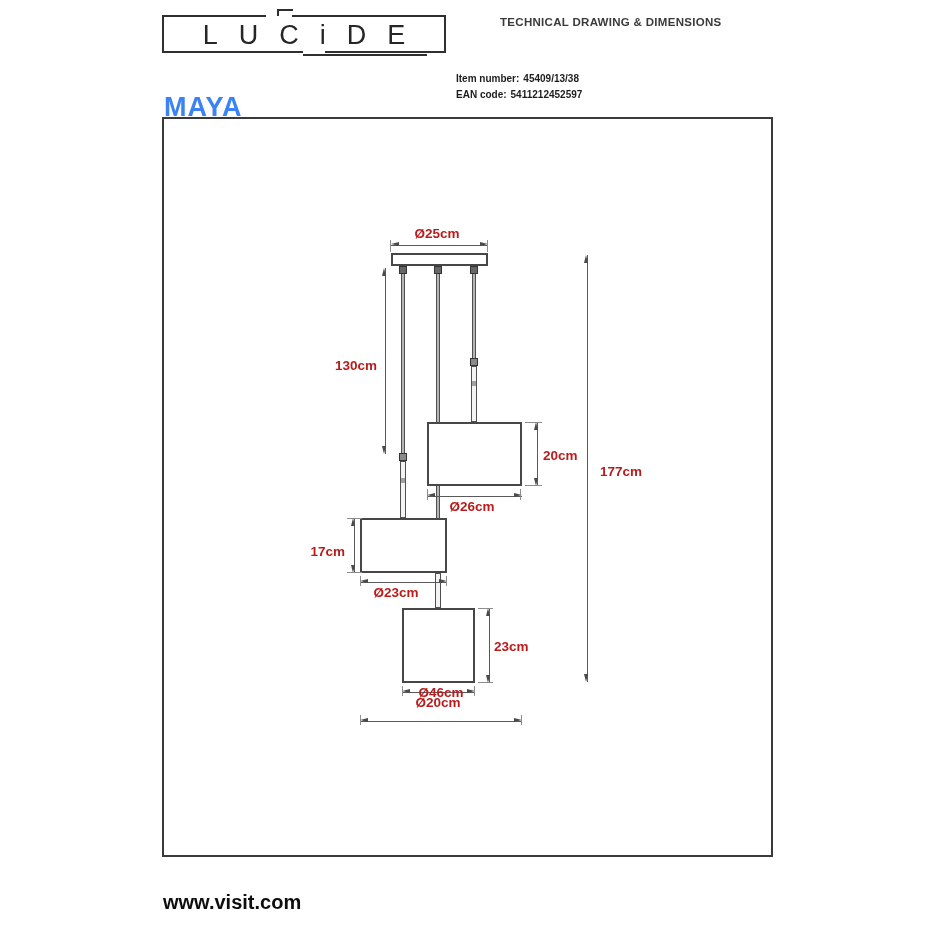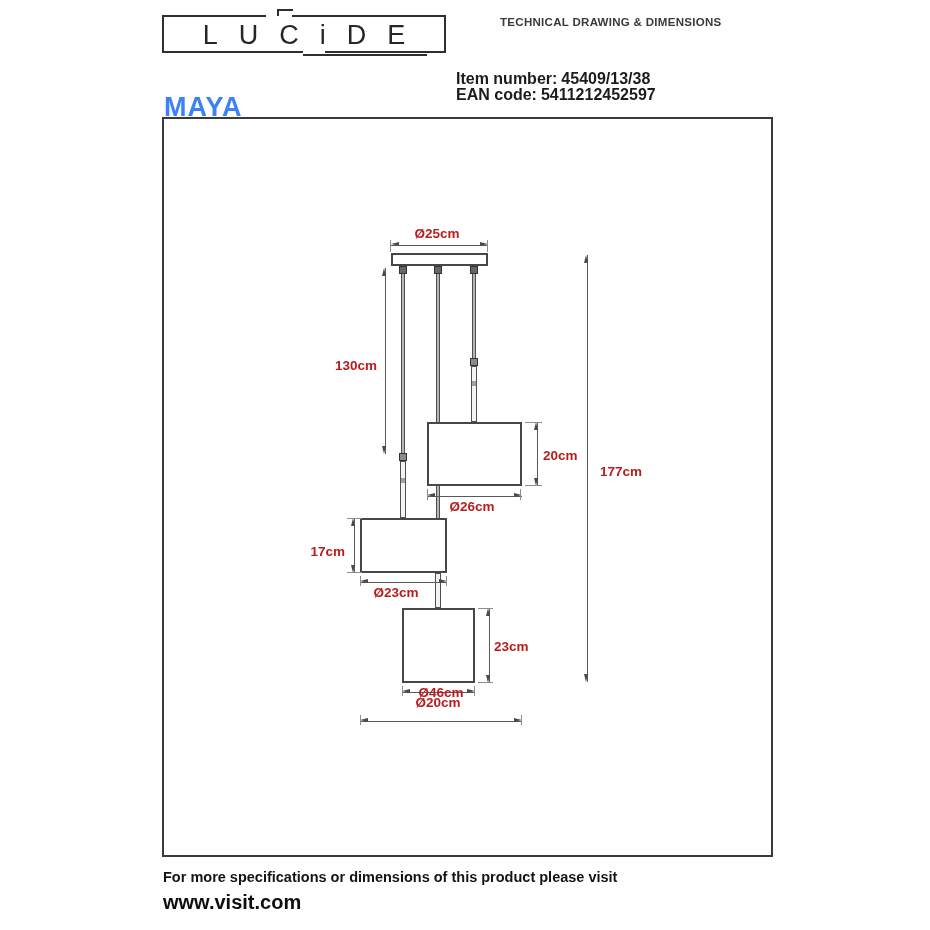--- a/index.html
+++ b/index.html
@@ -10,21 +10,21 @@
   .logo-box{position:absolute;left:162px;top:15px;width:284px;height:38px;
             border:2px solid #2f2f2f;box-sizing:border-box;display:flex;align-items:flex-end;justify-content:center;}
   .logo-text{font-size:27px;font-weight:400;letter-spacing:21px;margin-right:-21px;color:#262626;}
   .logo-gap{position:absolute;background:#ffffff;}
   .logo-notch{position:absolute;left:277px;top:9px;width:16px;height:7px;
               border-top:2px solid #2f2f2f;border-left:2px solid #2f2f2f;box-sizing:border-box;}
   .logo-step{position:absolute;left:303px;top:54px;width:124px;height:2px;background:#2f2f2f;}
   .doc-title{position:absolute;left:500px;top:16px;width:273px;text-align:left;
              font-size:11.5px;font-weight:700;letter-spacing:0.3px;color:#3a3a3a;}
   .product-name{position:absolute;left:164px;top:92px;font-size:27px;font-weight:700;letter-spacing:1px;color:#3b82f6;}
-  .info-block{position:absolute;left:456px;top:71px;font-size:16px;line-height:15.5px;color:#1c1c1c;}
+  .info-block{position:absolute;left:456px;top:71px;font-size:10px;line-height:15.5px;color:#1c1c1c;}
   .info-block .lbl{font-weight:700;}
   .info-block .val{font-weight:700;margin-left:4px;}
 
   
   .frame{position:absolute;left:162px;top:117px;width:611px;height:740px;
          border:2px solid #3a3a3a;box-sizing:border-box;background:#fff;}
 
   
   .shade{position:absolute;background:#fff;border:2px solid #474747;box-sizing:border-box;z-index:2;}
   .canopy{position:absolute;background:#fff;border:2px solid #474747;box-sizing:border-box;z-index:2;}
@@ -178,16 +178,15 @@
 
   <div>
     <div class="hl" style="left:360px;top:721px;width:162px;"></div>
     <div class="ah l" style="left:360px;top:718px;"></div>
     <div class="ah r" style="left:514px;top:718px;"></div>
     <div class="tick" style="left:360px;top:715px;width:1px;height:10px;"></div>
     <div class="tick" style="left:521px;top:715px;width:1px;height:10px;"></div>
     <div class="dimlbl ctr" style="left:406px;top:685px;width:70px;">Ø46cm</div>
   </div>
 
-  <div class="footer-note">For more specifications or dimensions of this product please visit</div>
   <div class="footer-site">www.visit.com</div>
 
 </div>
 
 </body></html>

